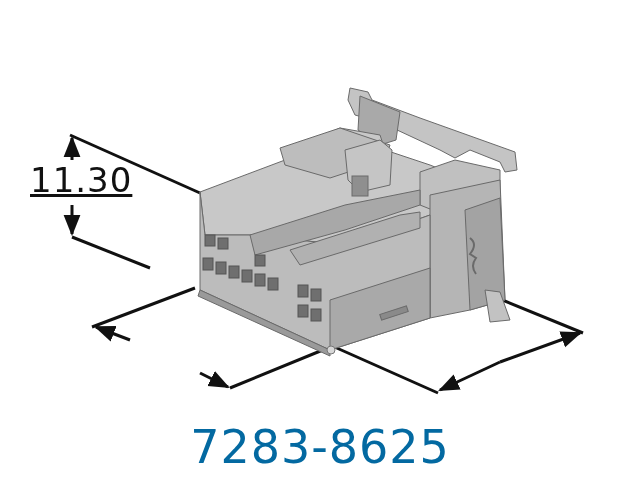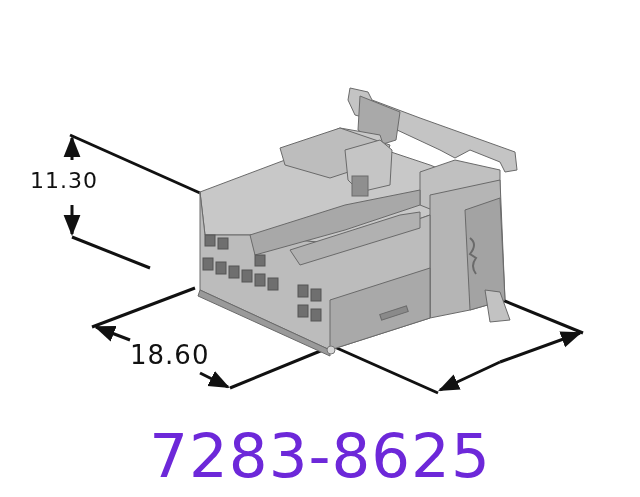--- a/index.html
+++ b/index.html
@@ -1,20 +1,20 @@
 <!DOCTYPE html>
 <html><head>
   <meta charset="utf-8">
   <style>
     html, body { margin: 0; padding: 0; background: #ffffff; }
     .canvas { position: relative; width: 640px; height: 497px; background: #ffffff; overflow: hidden; }
     svg { position: absolute; left: 0; top: 0; }
     .dim-label { position: absolute; font-family: "DejaVu Sans", sans-serif; color: #111; letter-spacing: 1px; }
     .part-no { position: absolute; left: 0; width: 640px; top: 420px; text-align: center;
-               font-family: "DejaVu Sans", sans-serif; font-size: 61px; color: #6d28d9; letter-spacing: 1px; }
+               font-family: "DejaVu Sans", sans-serif; font-size: 46px; color: #0369a1; letter-spacing: 1px; }
   </style>
 </head>
 <body>
 
 <div class="canvas">
   <svg width="640" height="497" viewBox="0 0 640 497">
     <defs>
       <marker id="arr" viewBox="0 0 10 10" refX="9" refY="5" markerWidth="7" markerHeight="7" orient="auto-start-reverse">
         <path d="M0,1 L10,5 L0,9 z" fill="#111"></path>
       </marker>
@@ -83,17 +83,16 @@
         <rect x="311" y="289" width="10" height="12"></rect>
         <rect x="298" y="305" width="10" height="12"></rect>
         <rect x="311" y="309" width="10" height="12"></rect>
       </g>
 
       <polygon points="200,290 330,350 330,356 198,296" fill="#9a9a9a"></polygon>
       <circle cx="331" cy="350" r="4" fill="#d8d8d8" stroke="#777"></circle>
     </g>
   </svg>
 
-  <div class="dim-label" style="left:30px; top:168px; font-size:22px;">11.30</div>
-  <div class="dim-label" style="left:130px; top:340px; font-size:26px;">18.60</div>
+  <div class="dim-label" style="left:30px; top:160px; font-size:34px;text-decoration:underline;">11.30</div>
 
   <div class="part-no">7283-8625</div>
 </div>
 
 </body></html>

